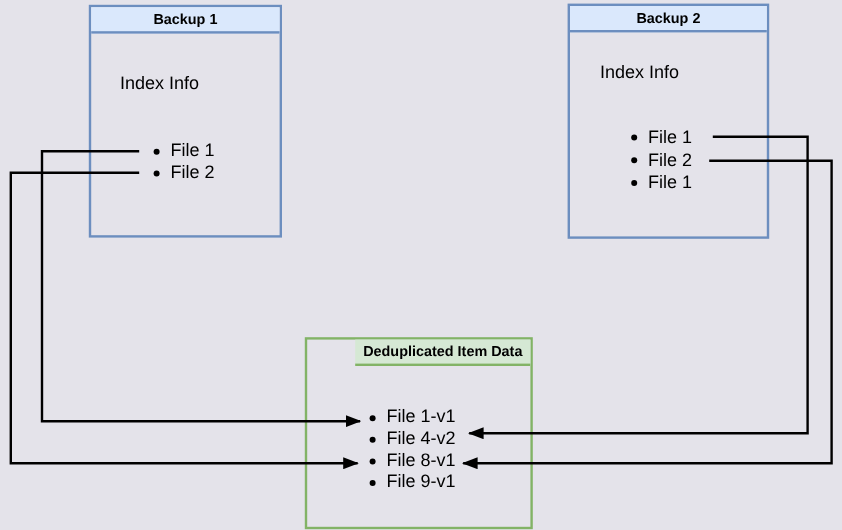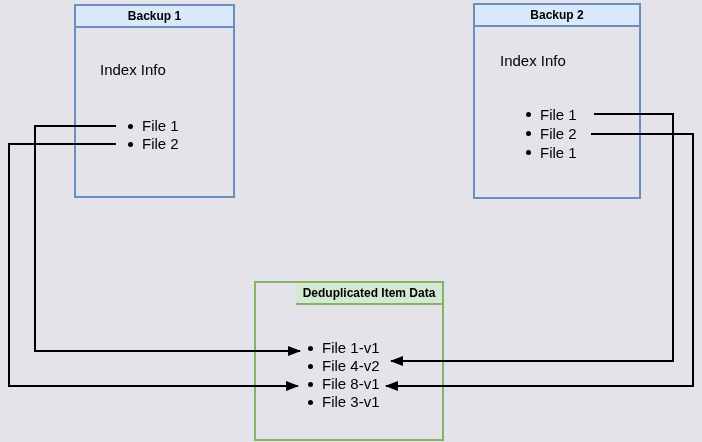--- a/index.html
+++ b/index.html
@@ -67,21 +67,21 @@
   </div>
 
   <div class="node green" id="dedup">
     <div class="node-header">
       <span>Deduplicated Item Data</span>
     </div>
     <ul class="file-list">
         <li>File 1-v1</li>
         <li>File 4-v2</li>
         <li>File 8-v1</li>
-        <li>File 3-v1</li>
+        <li>File 9-v1</li>
       </ul>
   </div>
 
   <svg class="arrows" xmlns="http://www.w3.org/2000/svg">
     <defs>
       <marker id="arrowhead" markerUnits="userSpaceOnUse" markerWidth="13" markerHeight="10" refX="12" refY="5" orient="auto">
         <path d="M0,0 L13,5 L0,10 Z" fill="#000"></path>
       </marker>
     </defs>
     <g id="arrow-group">

